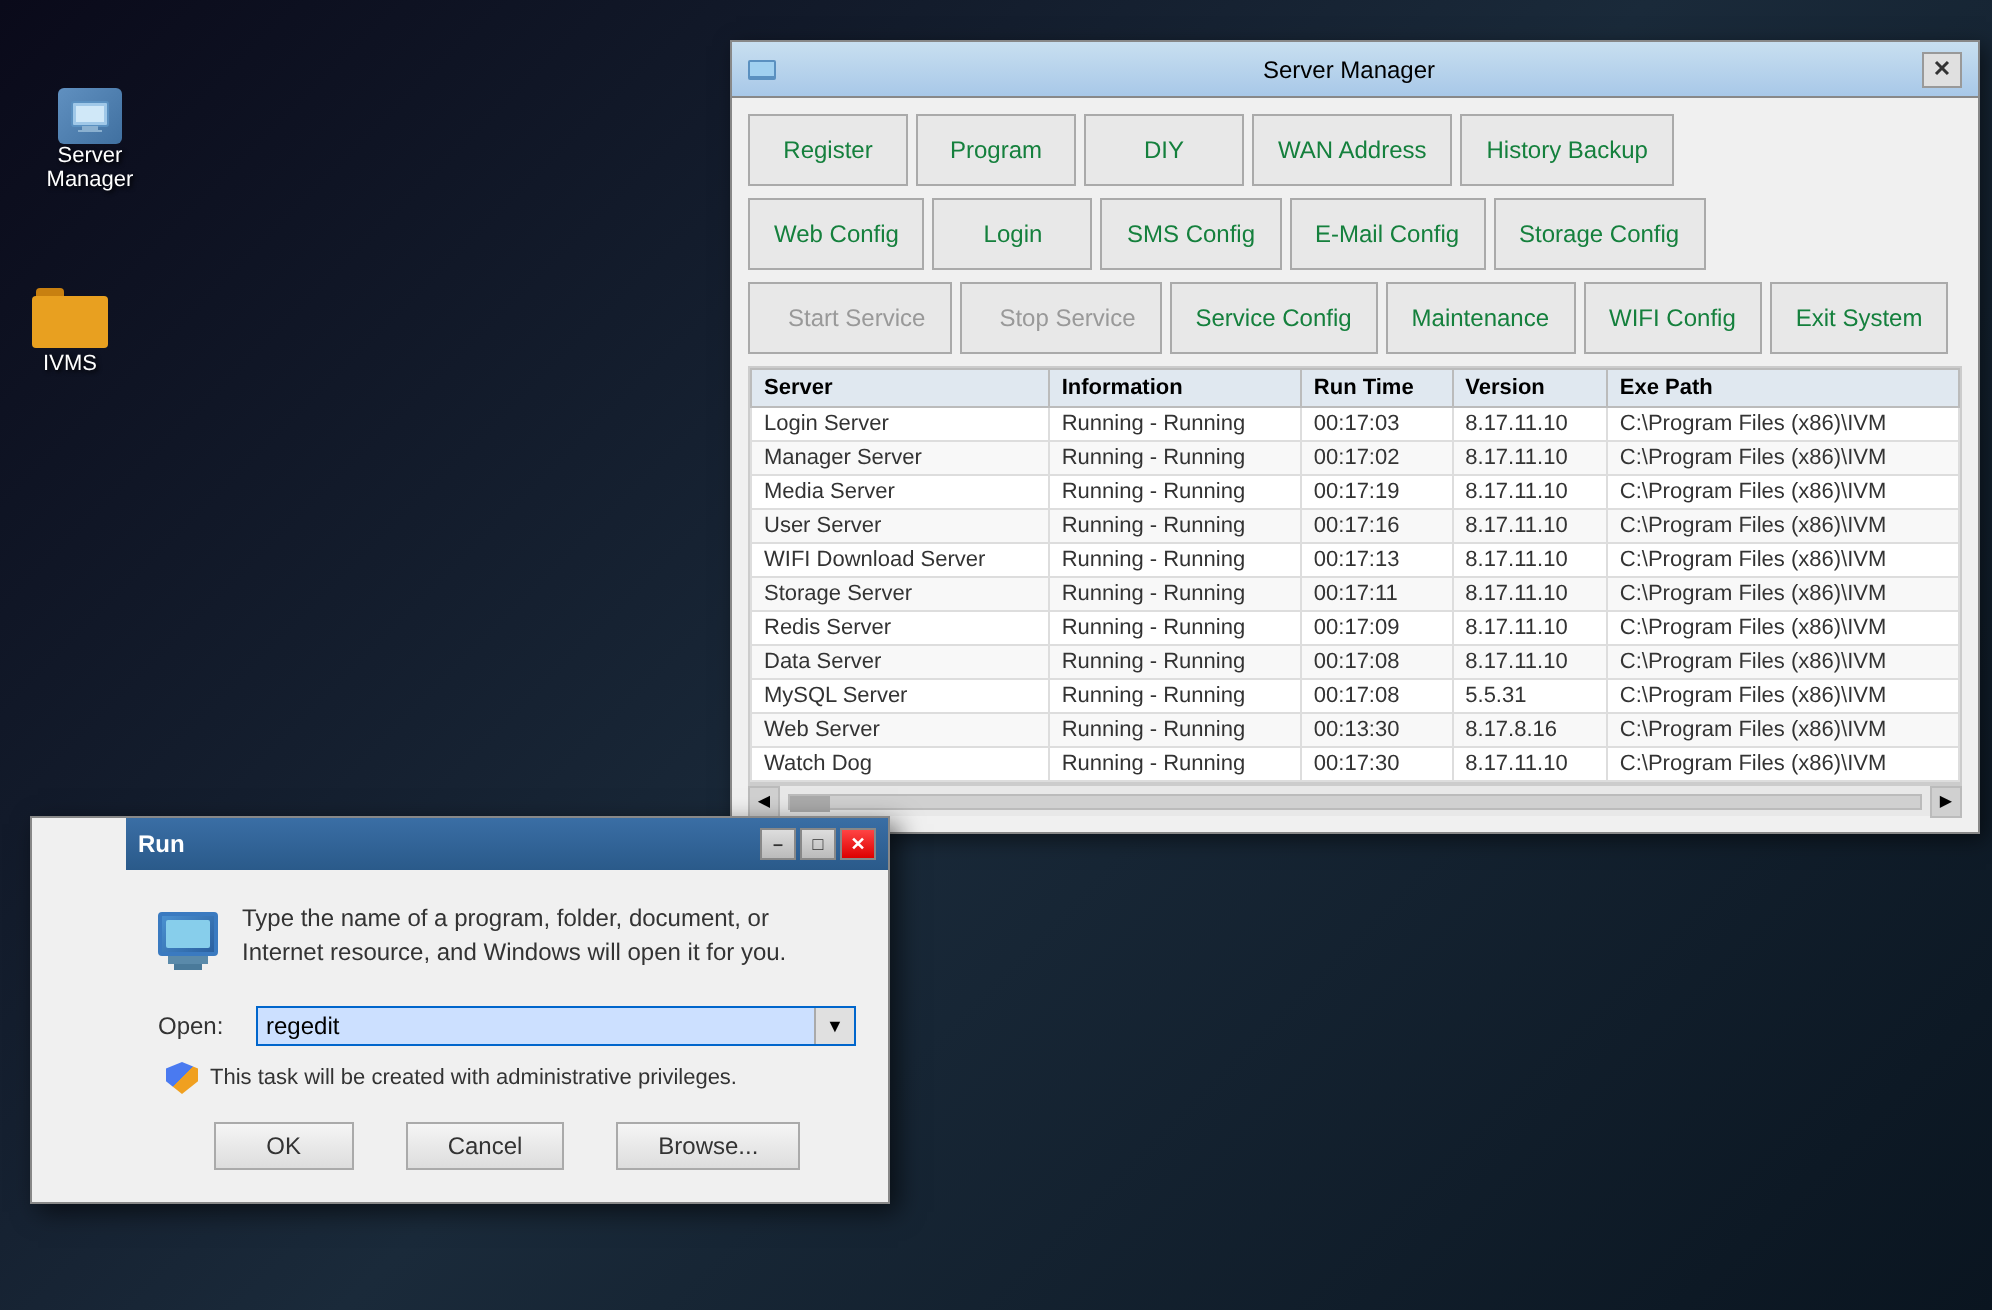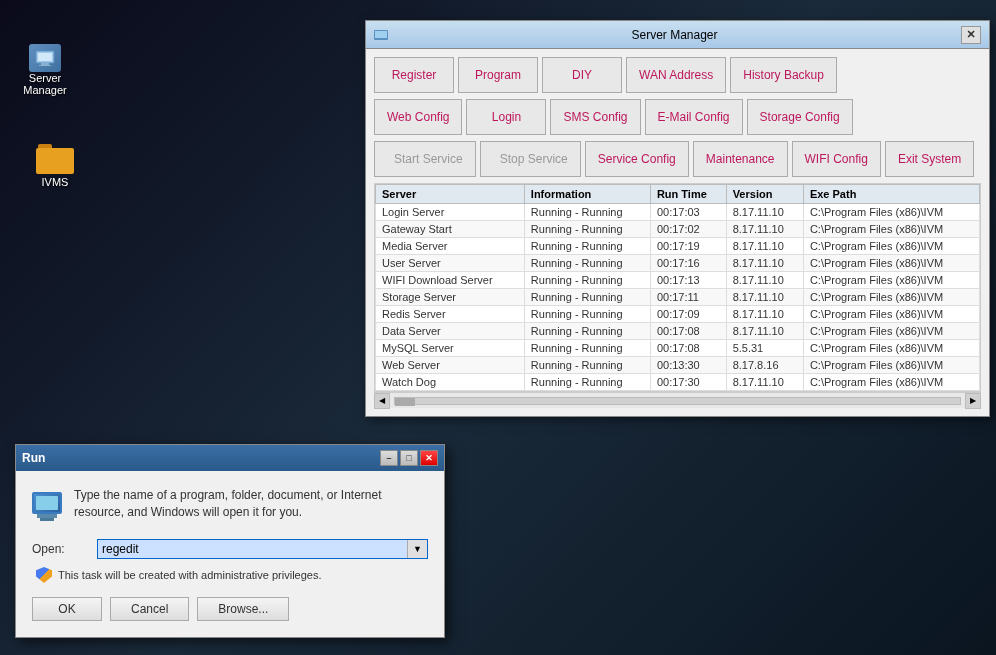--- a/index.html
+++ b/index.html
@@ -40,21 +40,21 @@
 
     
     .icon-server-manager {
       top: 40px;
       left: 10px;
     }
 
     
     .icon-ivms {
       top: 140px;
-      left: 20px;
+      left: 0;
     }
 
     
     .server-manager-window {
       position: absolute;
       top: 20px;
       left: 365px;
       width: 625px;
       background: #f0f0f0;
       border: 1px solid #888;
@@ -103,21 +103,21 @@
       margin-bottom: 6px;
       flex-wrap: wrap;
     }
 
     .toolbar-btn {
       background: #e8e8e8;
       border: 1px solid #aaa;
       padding: 6px 12px;
       cursor: pointer;
       font-size: 12px;
-      color: #be185d;
+      color: #15803d;
       min-width: 80px;
       text-align: center;
       height: 36px;
       display: flex;
       align-items: center;
       justify-content: center;
     }
     .toolbar-btn.disabled {
       color: #999;
       background: #e8e8e8;
@@ -187,26 +187,27 @@
       display: flex;
       align-items: center;
       justify-content: center;
       font-size: 8px;
       cursor: pointer;
     }
 
     
     .run-dialog {
       position: absolute;
-      top: 444px;
+      top: 408px;
       left: 15px;
       width: 430px;
       background: #f0f0f0;
       border: 1px solid #888;
       box-shadow: 4px 4px 12px rgba(0,0,0,0.6);
+      padding-left: 47px;
     }
 
     .run-titlebar {
       background: linear-gradient(to bottom, #3a6ea5, #2a5a8a);
       height: 26px;
       display: flex;
       align-items: center;
       justify-content: space-between;
       padding: 0 6px;
       color: white;
@@ -251,21 +252,21 @@
 
     .run-description {
       font-size: 12px;
       color: #333;
       line-height: 1.4;
     }
 
     .run-input-row {
       display: flex;
       align-items: center;
-      gap: 20px;
+      gap: 4px;
       margin-bottom: 8px;
     }
 
     .run-input-label {
       font-size: 12px;
       color: #333;
       width: 45px;
       flex-shrink: 0;
     }
 
@@ -302,22 +303,22 @@
       align-items: center;
       gap: 6px;
       font-size: 11px;
       color: #333;
       margin-bottom: 14px;
       padding-left: 4px;
     }
 
     .run-buttons {
       display: flex;
-      justify-content: flex-start;
-      gap: 8px;
+      justify-content: center;
+      gap: 26px;
     }
 
     .run-btn {
       padding: 4px 20px;
       border: 1px solid #aaa;
       background: linear-gradient(to bottom, #f5f5f5, #ddd);
       cursor: pointer;
       font-size: 12px;
       color: #333;
       min-width: 70px;
@@ -466,21 +467,21 @@
           </thead>
           <tbody id="server-table-body">
           <tr>
                 <td>Login Server</td>
                 <td>Running - Running</td>
                 <td>00:17:03</td>
                 <td>8.17.11.10</td>
                 <td>C:\Program Files (x86)\IVM</td>
               </tr>
               <tr>
-                <td>Gateway Start</td>
+                <td>Manager Server</td>
                 <td>Running - Running</td>
                 <td>00:17:02</td>
                 <td>8.17.11.10</td>
                 <td>C:\Program Files (x86)\IVM</td>
               </tr>
               <tr>
                 <td>Media Server</td>
                 <td>Running - Running</td>
                 <td>00:17:19</td>
                 <td>8.17.11.10</td>

